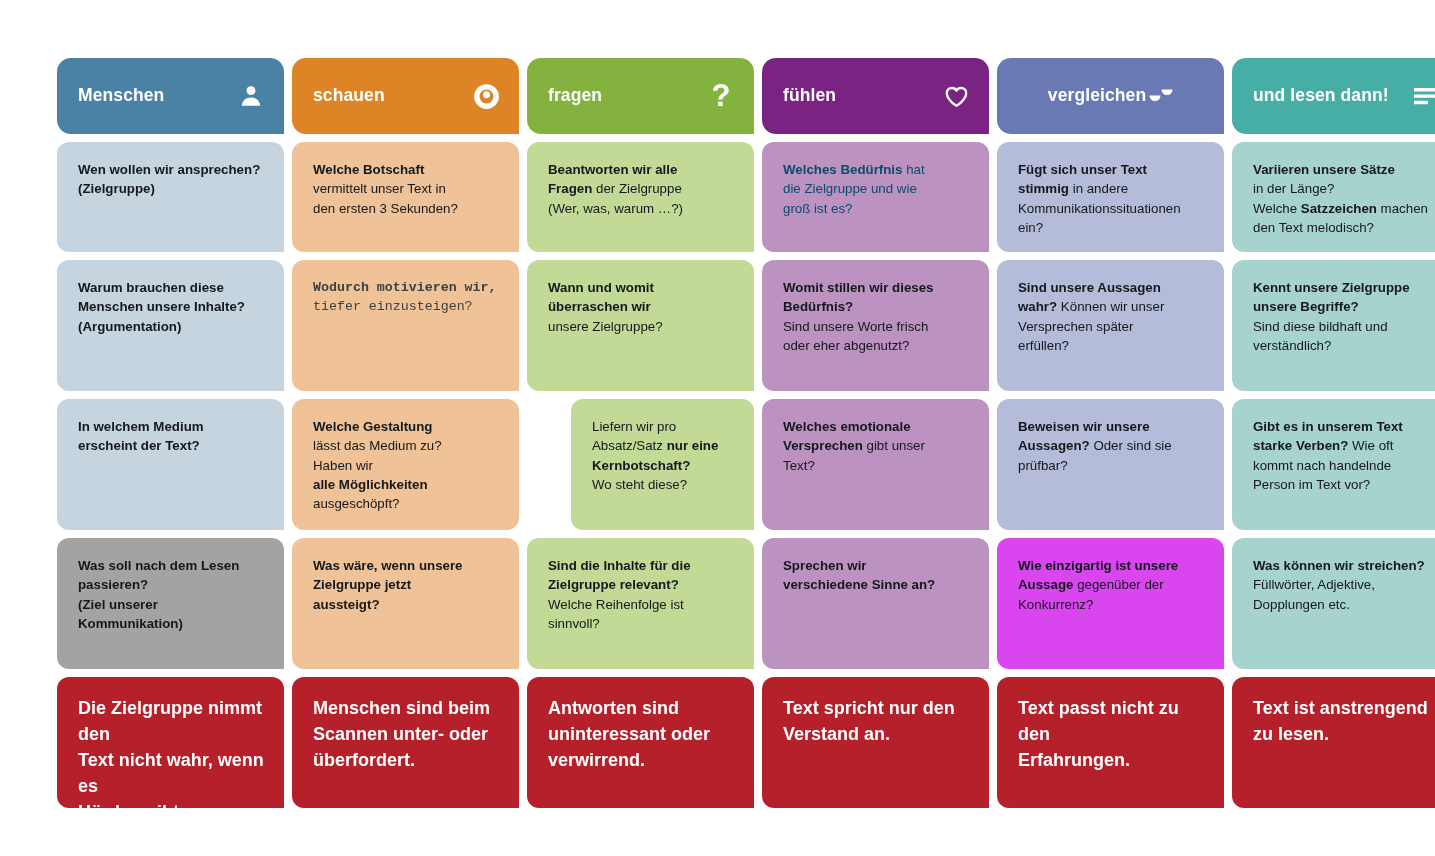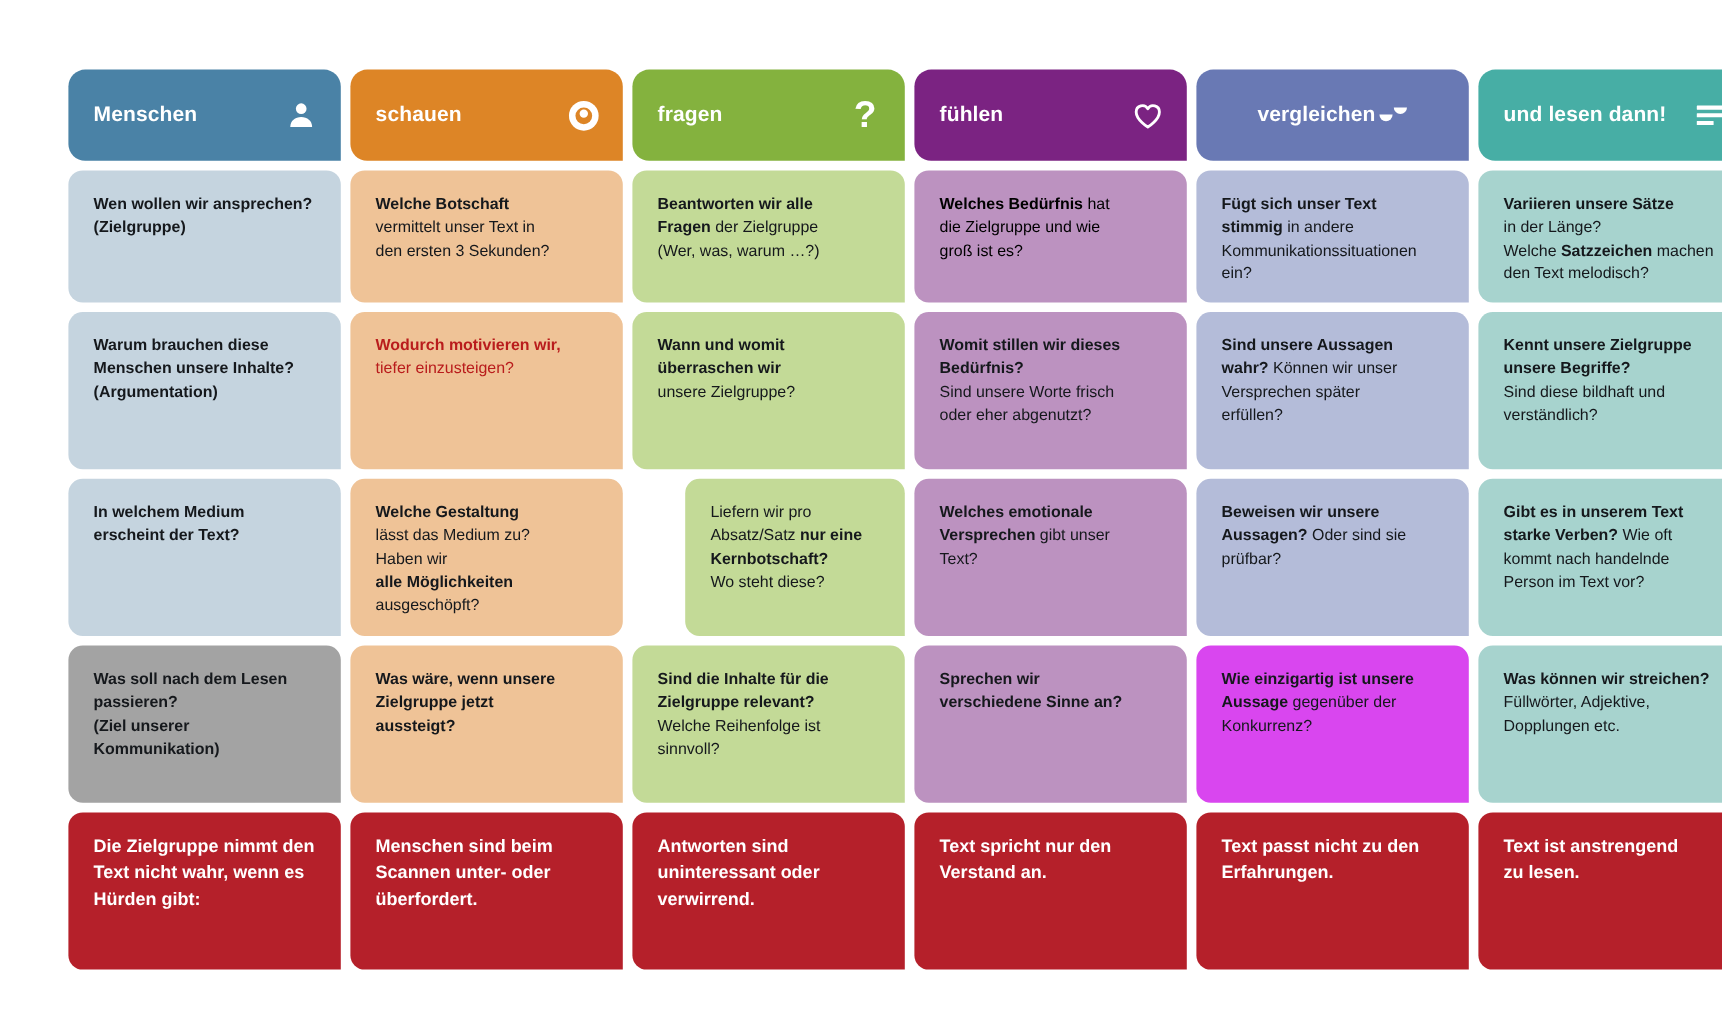--- a/index.html
+++ b/index.html
@@ -75,21 +75,21 @@
     color: #15181c;
     font-size: 13.3px;
     line-height: 1.45;
   }
 
   .card.body.r1 { height: 110px; }
 
   .card.red {
     height: 131px;
     color: #ffffff;
-    font-size: 15px;
+    font-size: 18px;
     line-height: 1.45;
     background: #b5202a;
   }
 
   .card .txt { display: block; }
   .card .txt b { font-weight: 700; }
 </style>
 </head>
 <body>
 
@@ -153,21 +153,21 @@
     <div class="card body r1" style="background: rgb(239, 195, 151); color: rgb(21, 24, 28);">
       <div class="txt"><b>Welche Botschaft</b></div>
       <div class="txt">vermittelt unser Text in</div>
       <div class="txt">den ersten 3 Sekunden?</div>
     </div>
     <div class="card body r1" style="background: rgb(195, 218, 151); color: rgb(21, 24, 28);">
       <div class="txt"><b>Beantworten wir alle</b></div>
       <div class="txt"><b>Fragen</b> der Zielgruppe</div>
       <div class="txt">(Wer, was, warum …?)</div>
     </div>
-    <div class="card body r1" style="background: rgb(188, 146, 192); color: #000000;">
+    <div class="card body r1" style="background: rgb(188, 146, 192); color: #0c4a6e;">
       <div class="txt"><b>Welches Bedürfnis</b> hat</div>
       <div class="txt">die Zielgruppe und wie</div>
       <div class="txt">groß ist es?</div>
     </div>
     <div class="card body r1" style="background: rgb(180, 188, 217); color: rgb(21, 24, 28);">
       <div class="txt"><b>Fügt sich unser Text</b></div>
       <div class="txt"><b>stimmig</b> in andere</div>
       <div class="txt">Kommunikationssituationen</div>
       <div class="txt">ein?</div>
     </div>
@@ -175,21 +175,21 @@
       <div class="txt"><b>Variieren unsere Sätze</b></div>
       <div class="txt">in der Länge?</div>
       <div class="txt">Welche <b>Satzzeichen</b> machen</div>
       <div class="txt">den Text melodisch?</div>
     </div>
     <div class="card body" style="background: rgb(197, 212, 223); color: rgb(21, 24, 28);">
       <div class="txt"><b>Warum brauchen diese</b></div>
       <div class="txt"><b>Menschen unsere Inhalte?</b></div>
       <div class="txt"><b>(Argumentation)</b></div>
     </div>
-    <div class="card body" style="background: rgb(239, 195, 151); color: #b91c1c;">
+    <div class="card body" style="background: rgb(239, 195, 151); color: #404040; font-family: Liberation Mono, monospace;">
       <div class="txt"><b>Wodurch motivieren wir,</b></div>
       <div class="txt">tiefer einzusteigen?</div>
     </div>
     <div class="card body" style="background: rgb(195, 218, 151); color: rgb(21, 24, 28);">
       <div class="txt"><b>Wann und womit</b></div>
       <div class="txt"><b>überraschen wir</b></div>
       <div class="txt">unsere Zielgruppe?</div>
     </div>
     <div class="card body" style="background: rgb(188, 146, 192); color: rgb(21, 24, 28);">
       <div class="txt"><b>Womit stillen wir dieses</b></div>

